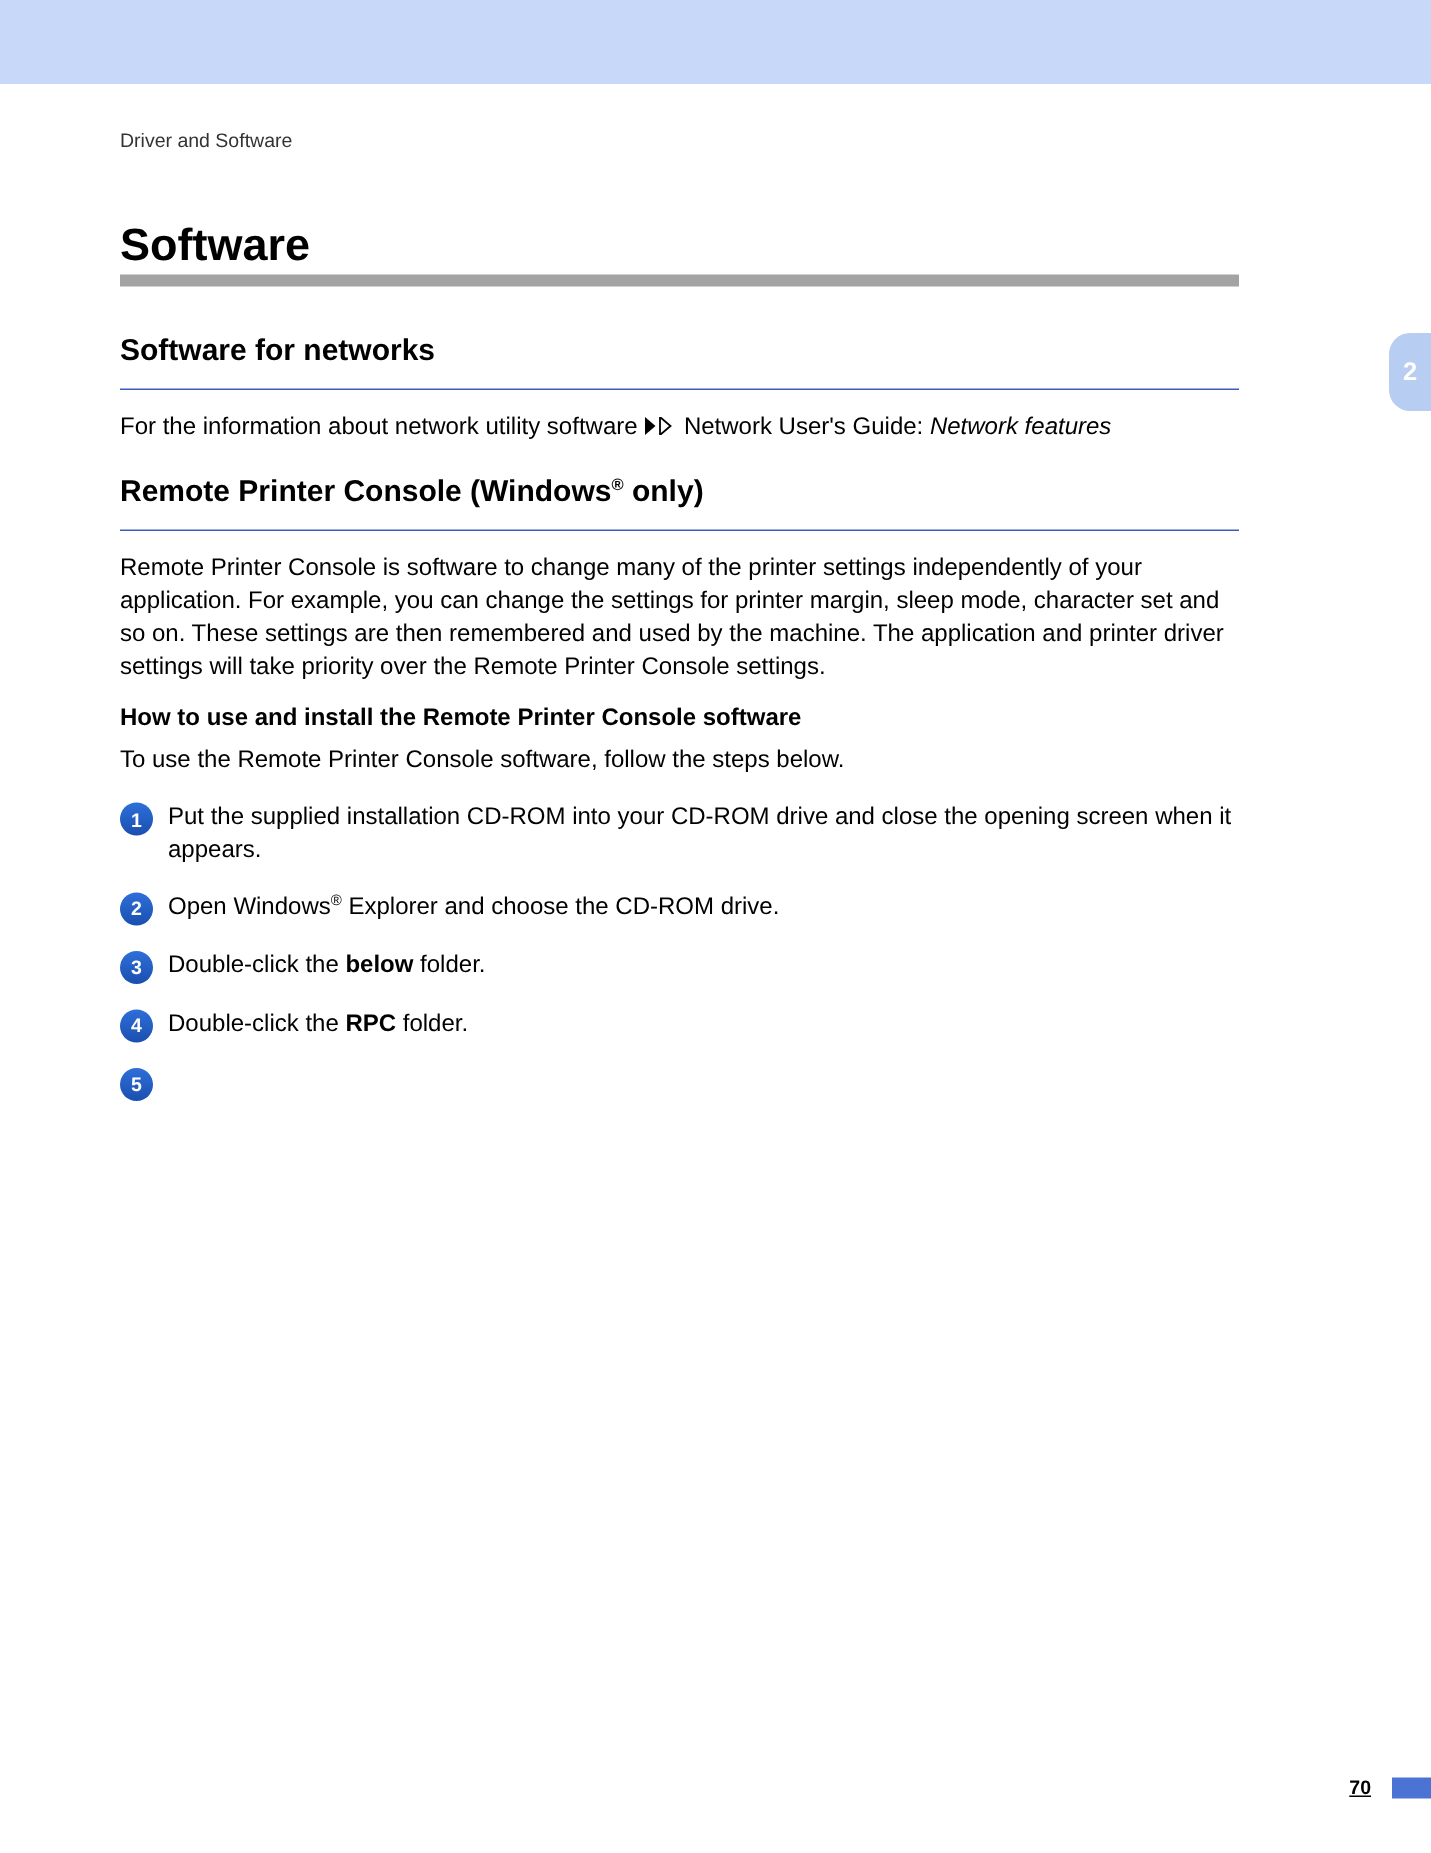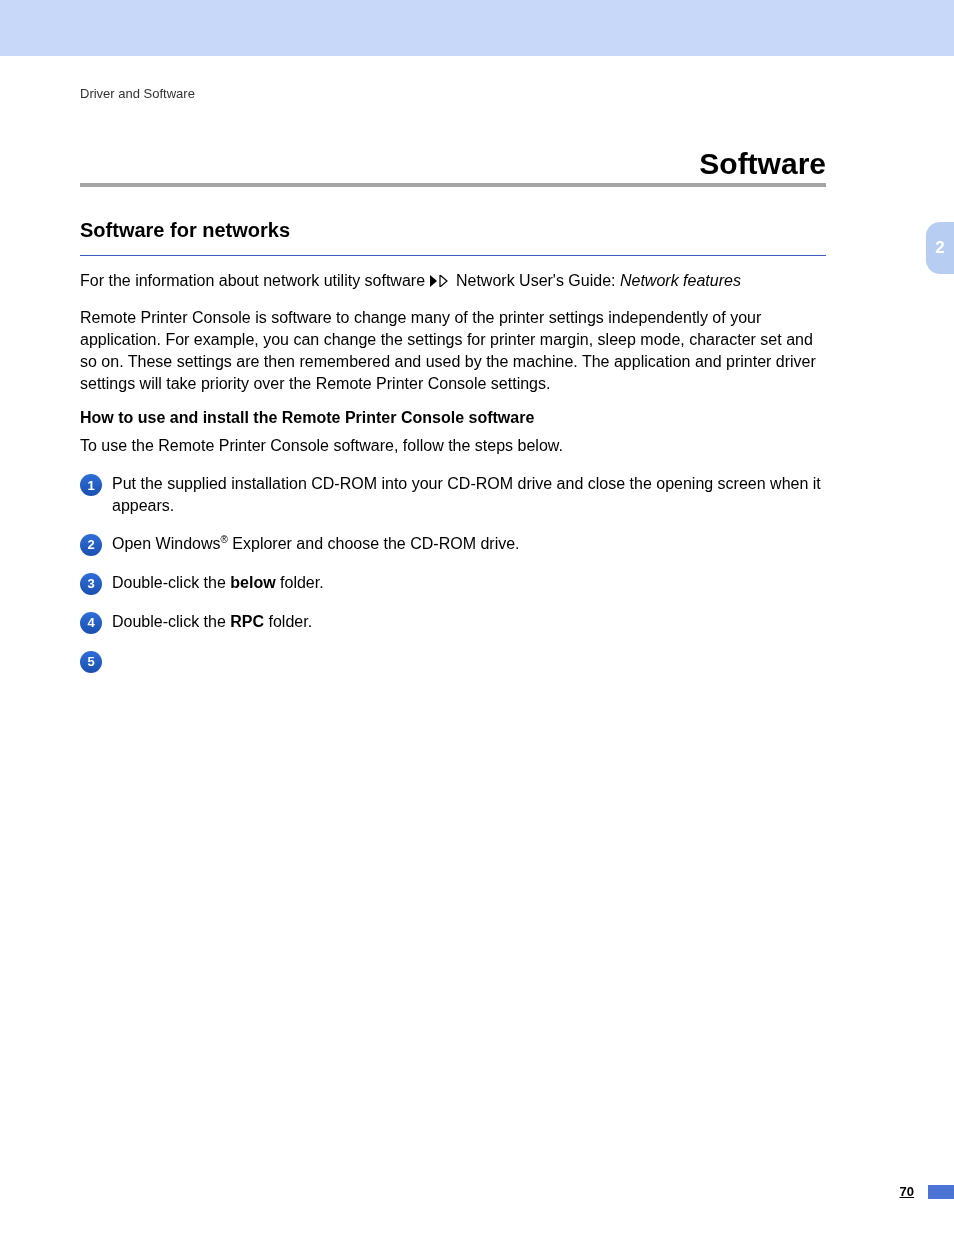--- a/index.html
+++ b/index.html
@@ -1,21 +1,21 @@
 <!DOCTYPE html>
 <html><head>
 <meta charset="utf-8">
 <style>
   * { box-sizing: border-box; margin: 0; padding: 0; }
   html, body { width: 954px; height: 1235px; background: #fff; font-family: Arial, Helvetica, sans-serif; color: #000; }
   .top-band { position: absolute; top: 0; left: 0; width: 954px; height: 56px; background: #c8d8f8; }
   .page { position: relative; width: 954px; height: 1235px; }
   .content { position: absolute; top: 56px; left: 0; width: 886px; padding: 30px 60px 0 80px; }
   .breadcrumb { font-size: 13px; color: #333; margin-bottom: 46px; }
-  .h1 { font-size: 30px; font-weight: bold; margin-bottom: 32px; border-bottom: 4px solid #a3a3a3; padding-bottom: 2px; text-align: right; }
+  .h1 { font-size: 30px; font-weight: bold; margin-bottom: 32px; border-bottom: 8px solid #a3a3a3; padding-bottom: 2px; }
   .h2 { font-size: 20px; font-weight: bold; margin-top: 20px; margin-bottom: 4px; border-bottom: 1px solid #3d5dbb; padding-bottom: 13px; }
   .h2 sup { font-size: 11px; vertical-align: super; }
   .para { font-size: 16px; line-height: 1.38; margin-top: 14px; }
   .para .italic { font-style: italic; }
   .arrows { display: inline-block; vertical-align: -1px; }
   .h3 { font-size: 16px; font-weight: bold; margin-top: 14px; }
   .intro { font-size: 16px; margin-top: 10px; }
   .steps { list-style: none; margin-top: 18px; }
   .steps li { display: flex; align-items: flex-start; margin-bottom: 16px; font-size: 16px; line-height: 1.35; }
   .num { flex: 0 0 22px; width: 22px; height: 22px; border-radius: 50%; background: linear-gradient(#2e6fd8, #1a4fb0); color: #fff; font-weight: bold; font-size: 13px; display: flex; align-items: center; justify-content: center; margin-right: 10px; margin-top: 1px; }
@@ -44,20 +44,23 @@
       <span class="arrows">
         <svg width="22" height="12" viewBox="0 0 22 12">
             <path d="M0 0 L7 6 L0 12 Z" fill="#000"></path>
             <path d="M10 0 L17 6 L10 12 Z" fill="none" stroke="#000" stroke-width="1.2"></path>
           </svg>
       </span>
       <span> Network User's Guide: </span>
       <span class="italic">Network features</span>
     </p>
 
+    <div class="h2">
+      <span>Remote Printer Console (Windows</span><sup>®</sup><span> only)</span>
+    </div>
     <p class="para">Remote Printer Console is software to change many of the printer settings independently of your application. For example, you can change the settings for printer margin, sleep mode, character set and so on. These settings are then remembered and used by the machine. The application and printer driver settings will take priority over the Remote Printer Console settings.</p>
 
     <div class="h3">How to use and install the Remote Printer Console software</div>
     <p class="intro">To use the Remote Printer Console software, follow the steps below.</p>
 
     <ol class="steps">
       <li>
         <span class="num">1</span>
         <span class="txt"><span>Put the supplied installation CD-ROM into your CD-ROM drive and close the opening screen when it appears.</span></span>
       </li>

